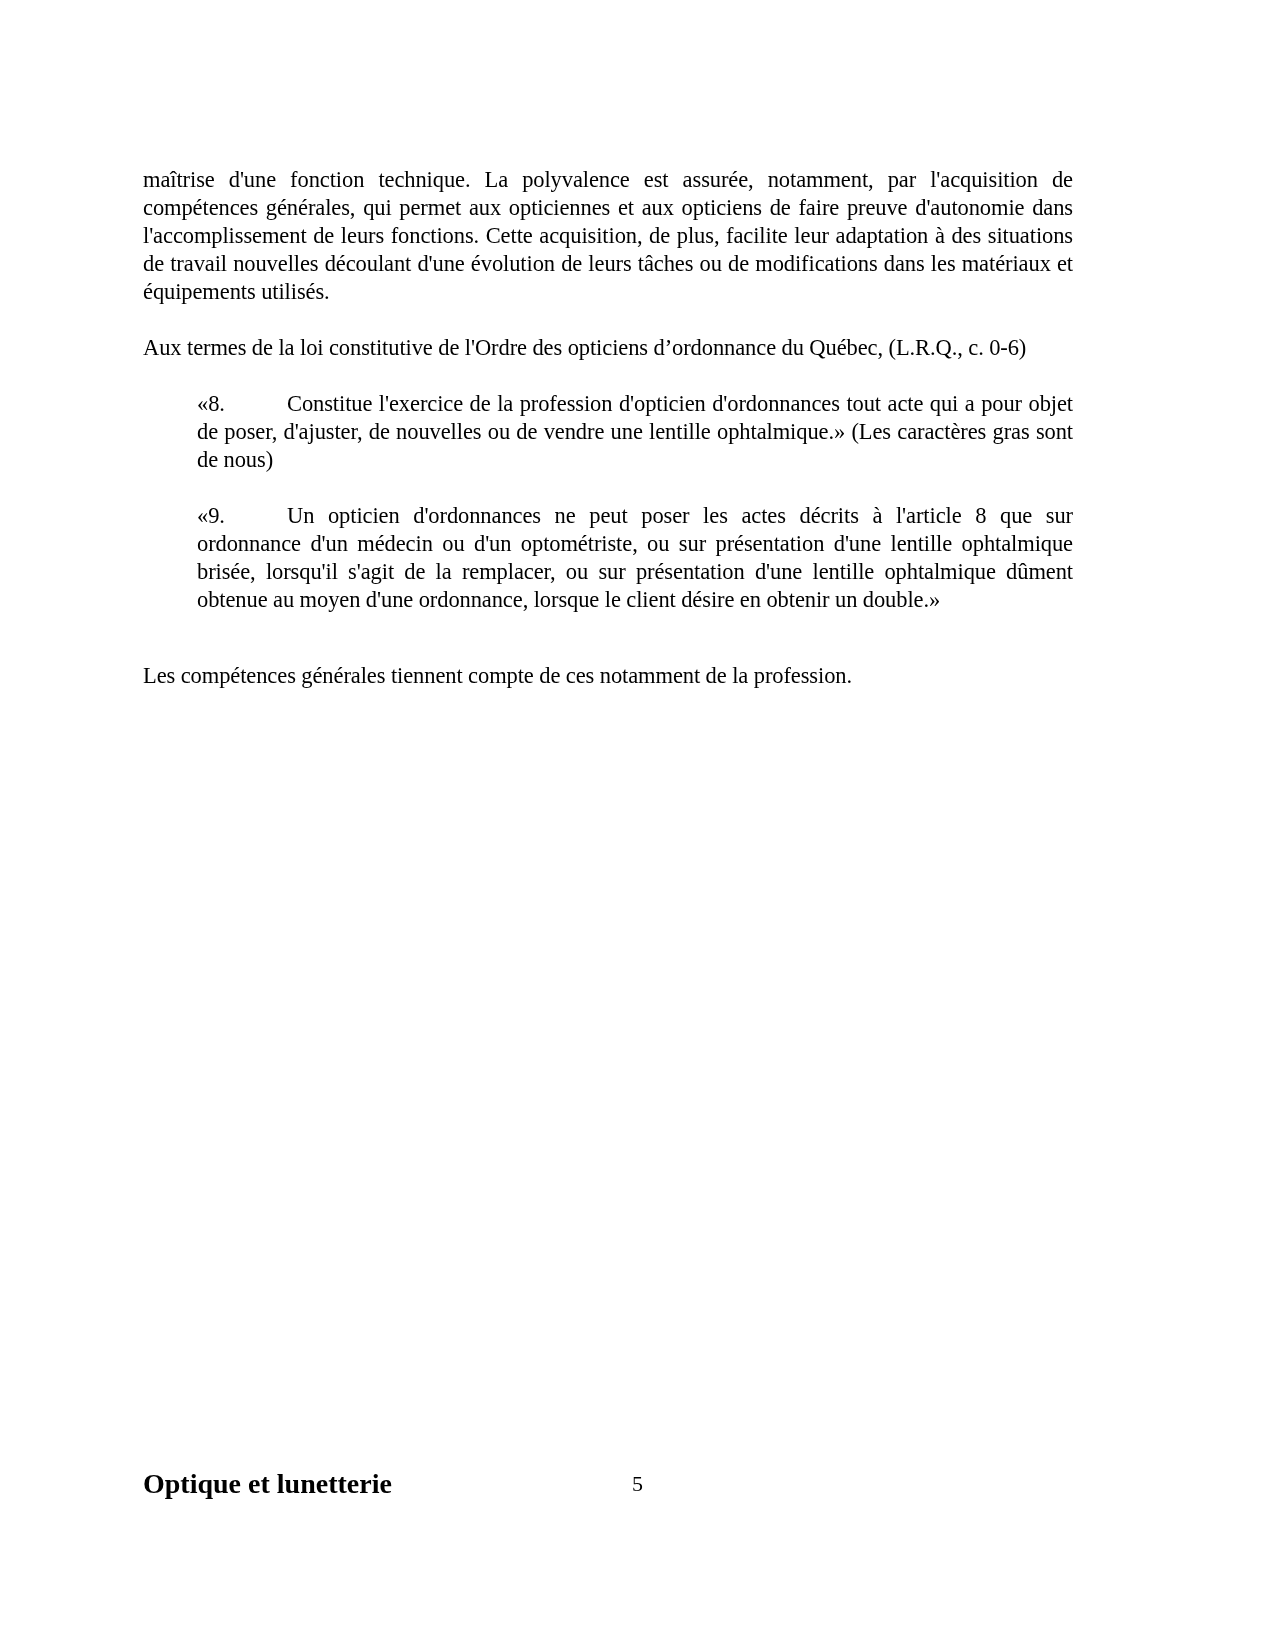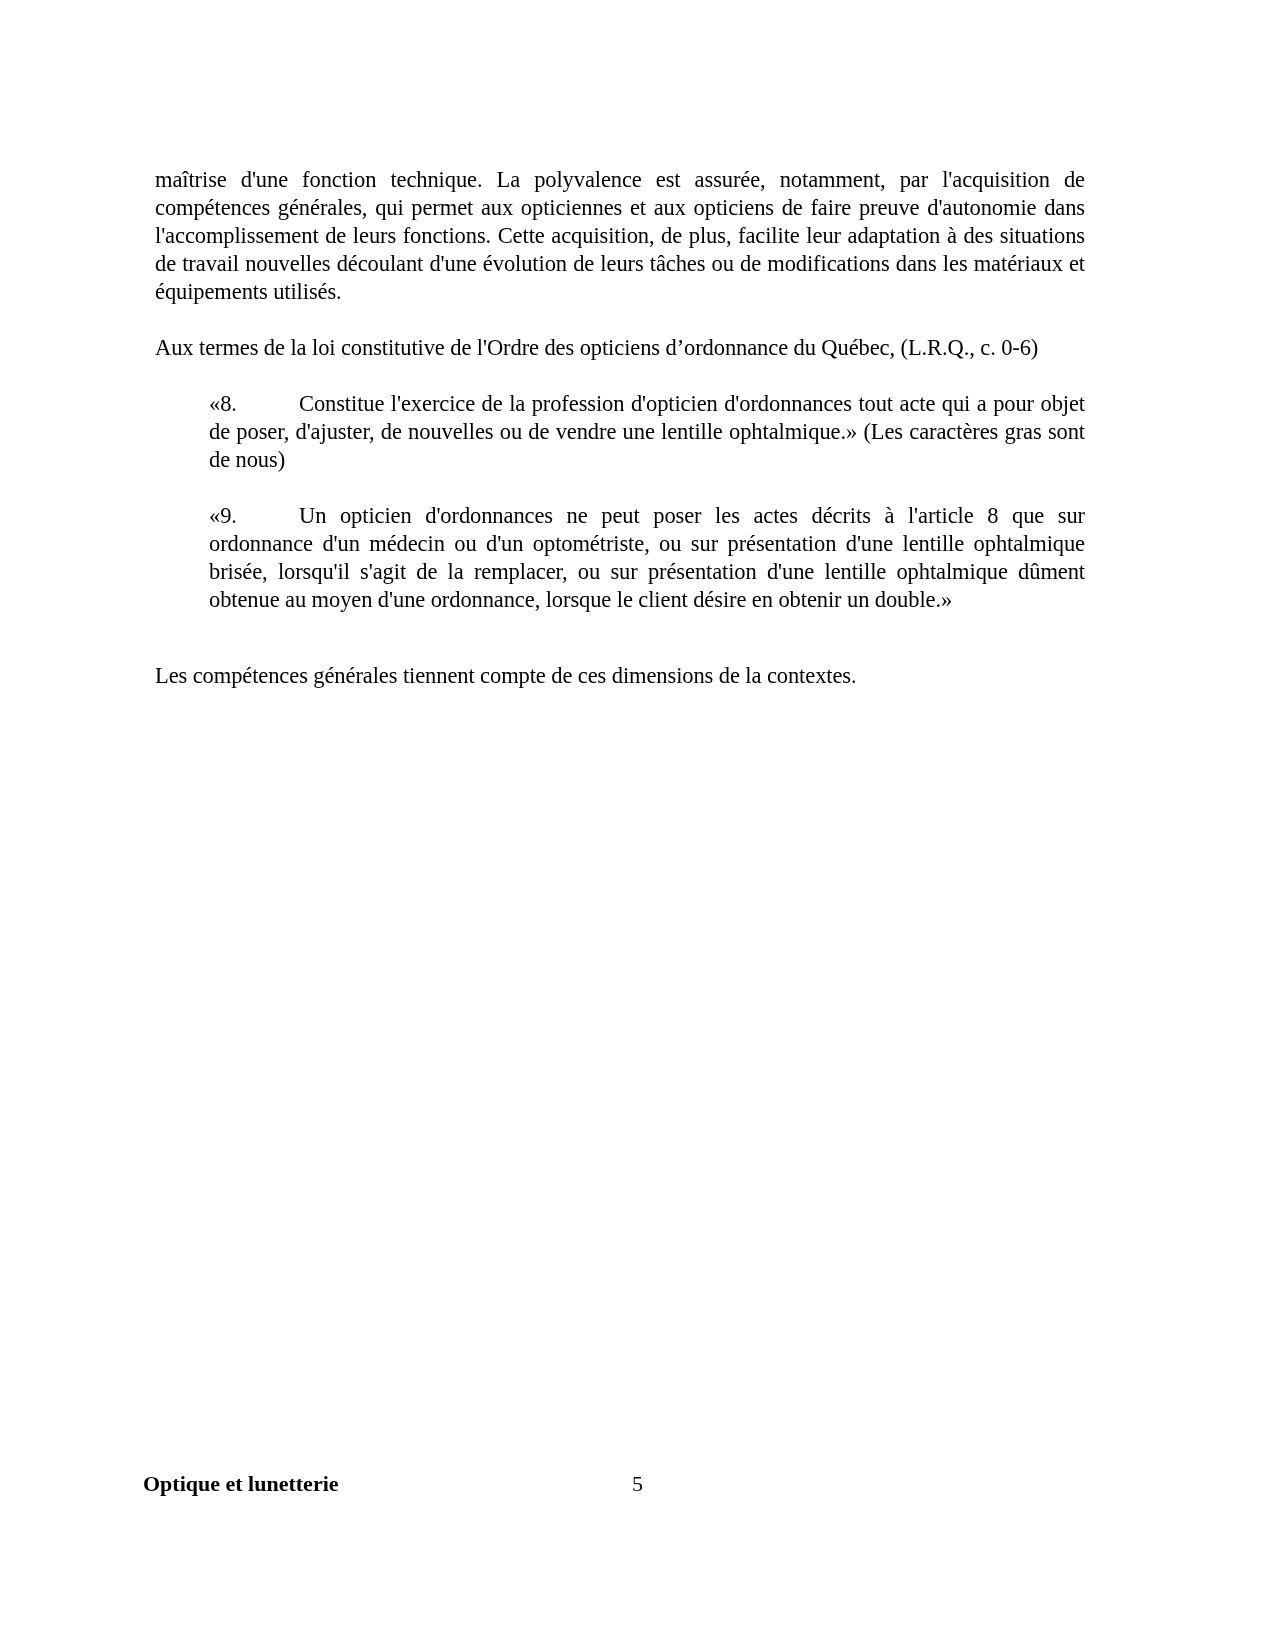--- a/index.html
+++ b/index.html
@@ -10,21 +10,21 @@
     width: 1275px;
     height: 1650px;
     background: #ffffff;
     position: relative;
     font-family: "Liberation Serif", serif;
     color: #000000;
     overflow: hidden;
   }
   .page-content {
     position: absolute;
-    left: 155px;
+    left: 143px;
     top: 166px;
     width: 930px;
   }
   .para {
     margin: 0 0 28px 0;
     font-size: 22.5px;
     line-height: 28px;
     text-align: justify;
     letter-spacing: -0.1px;
   }
@@ -43,21 +43,21 @@
     position: absolute;
     top: 1470px;
     left: 0;
     width: 1275px;
     height: 32px;
   }
   .footer-title {
     position: absolute;
     left: 143px;
     top: 0;
-    font-size: 22px;
+    font-size: 28px;
     font-weight: bold;
     line-height: 28px;
   }
   .footer-page-number {
     position: absolute;
     left: 0;
     top: 0;
     width: 1275px;
     text-align: center;
     font-size: 22px;
@@ -71,20 +71,20 @@
 
   <p class="para">maîtrise d'une fonction technique. La polyvalence est assurée, notamment, par l'acquisition de compétences générales, qui permet aux opticiennes et aux opticiens de faire preuve d'autonomie dans l'accomplissement de leurs fonctions. Cette acquisition, de plus, facilite leur adaptation à des situations de travail nouvelles découlant d'une évolution de leurs tâches ou de modifications dans les matériaux et équipements utilisés.</p>
 
 
   <p class="para">Aux termes de la loi constitutive de l'Ordre des opticiens d’ordonnance du Québec, (L.R.Q., c. 0-6)</p>
 
   <p class="para quote"><span class="marker">«8.</span><span>Constitue l'exercice de la profession d'opticien d'ordonnances tout acte qui a pour objet de poser, d'ajuster, de nouvelles ou de vendre une lentille ophtalmique.» (Les caractères gras sont de nous)</span></p>
 
   <p class="para quote"><span class="marker">«9.</span><span>Un opticien d'ordonnances ne peut poser les actes décrits à l'article 8 que sur ordonnance d'un médecin ou d'un optométriste, ou sur présentation d'une lentille ophtalmique brisée, lorsqu'il s'agit de la remplacer, ou sur présentation d'une lentille ophtalmique dûment obtenue au moyen d'une ordonnance, lorsque le client désire en obtenir un double.»</span></p>
 
-  <p class="para final-para">Les compétences générales tiennent compte de ces dimensions de la contextes.</p>
+  <p class="para final-para">Les compétences générales tiennent compte de ces notamment de la profession.</p>
 
 </div>
 
 <div class="footer">
   <span class="footer-title">Optique et lunetterie</span>
   <span class="footer-page-number">5</span>
 </div>
 
 </body></html>

